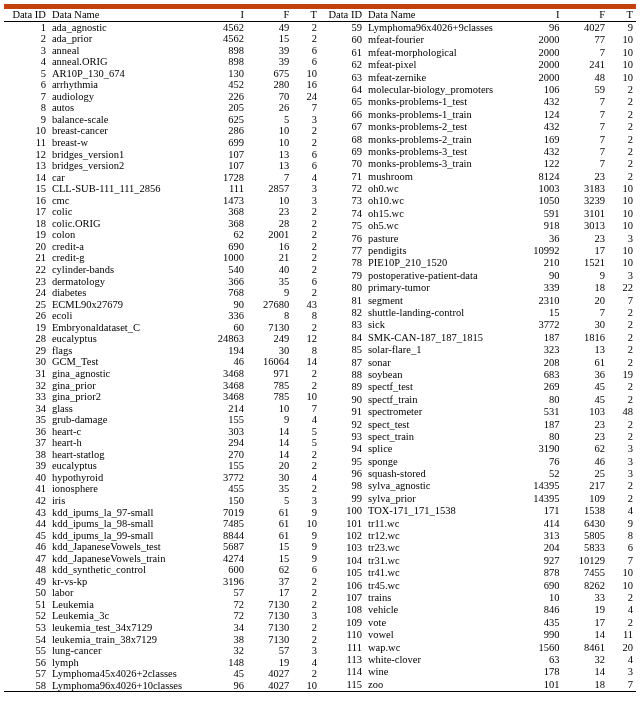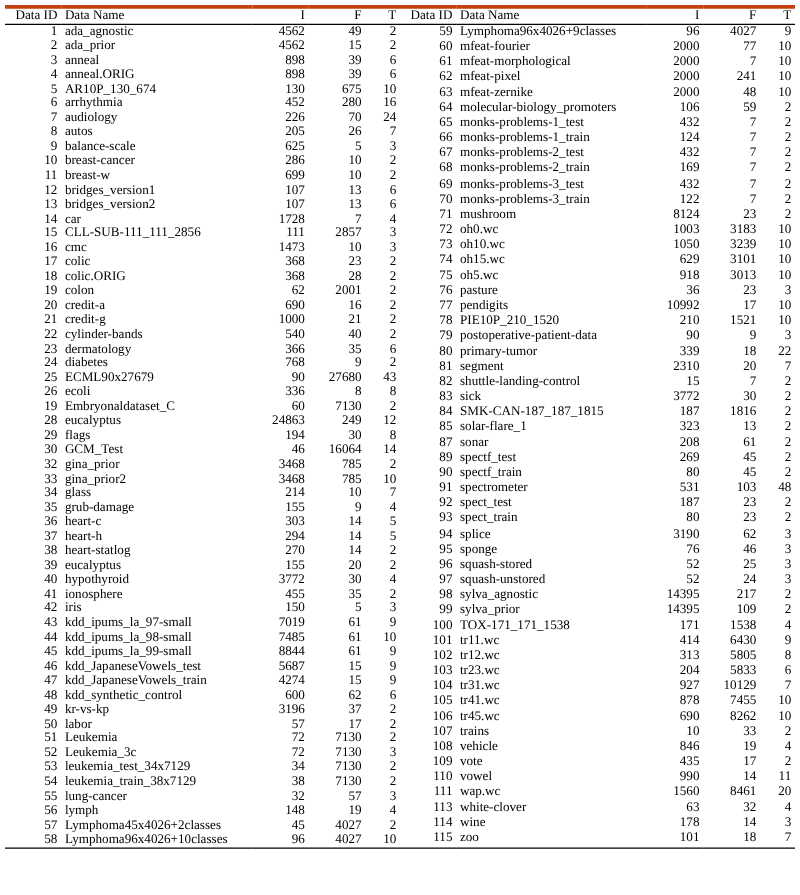--- a/index.html
+++ b/index.html
@@ -29,21 +29,21 @@
   th {
     font-weight: normal;
     text-align: right;
   }
   th.hdr-id, td.col-id { text-align: right; width: 40px; }
   th.hdr-name, td.col-name { text-align: left; width: 150px; }
   th.hdr-i, td.col-i { width: 42px; }
   th.hdr-f, td.col-f { width: 42px; }
   th.hdr-t, td.col-t { width: 24px; }
   thead tr {
-    border-top: 3px solid #c2410c;
+    border-top: 5px solid #c2410c;
     border-bottom: 1px solid #000;
   }
   tbody tr:last-child td {
     border-bottom: 1px solid #000;
     font-family: Liberation Serif, serif;
   }
 </style>
 </head>
 <body>
 
@@ -263,20 +263,27 @@
           <td class="col-t">8</td>
         </tr>
         <tr>
           <td class="col-id">30</td>
           <td class="col-name">GCM_Test</td>
           <td class="col-i">46</td>
           <td class="col-f">16064</td>
           <td class="col-t">14</td>
         </tr>
         <tr>
+          <td class="col-id">31</td>
+          <td class="col-name">gina_agnostic</td>
+          <td class="col-i">3468</td>
+          <td class="col-f">971</td>
+          <td class="col-t">2</td>
+        </tr>
+        <tr>
           <td class="col-id">32</td>
           <td class="col-name">gina_prior</td>
           <td class="col-i">3468</td>
           <td class="col-f">785</td>
           <td class="col-t">2</td>
         </tr>
         <tr>
           <td class="col-id">33</td>
           <td class="col-name">gina_prior2</td>
           <td class="col-i">3468</td>
@@ -572,21 +579,21 @@
         <tr>
           <td class="col-id">73</td>
           <td class="col-name">oh10.wc</td>
           <td class="col-i">1050</td>
           <td class="col-f">3239</td>
           <td class="col-t">10</td>
         </tr>
         <tr>
           <td class="col-id">74</td>
           <td class="col-name">oh15.wc</td>
-          <td class="col-i">629</td>
+          <td class="col-i">591</td>
           <td class="col-f">3101</td>
           <td class="col-t">10</td>
         </tr>
         <tr>
           <td class="col-id">75</td>
           <td class="col-name">oh5.wc</td>
           <td class="col-i">918</td>
           <td class="col-f">3013</td>
           <td class="col-t">10</td>
         </tr>
@@ -661,20 +668,27 @@
           <td class="col-t">2</td>
         </tr>
         <tr>
           <td class="col-id">87</td>
           <td class="col-name">sonar</td>
           <td class="col-i">208</td>
           <td class="col-f">61</td>
           <td class="col-t">2</td>
         </tr>
         <tr>
+          <td class="col-id">88</td>
+          <td class="col-name">soybean</td>
+          <td class="col-i">683</td>
+          <td class="col-f">36</td>
+          <td class="col-t">19</td>
+        </tr>
+        <tr>
           <td class="col-id">89</td>
           <td class="col-name">spectf_test</td>
           <td class="col-i">269</td>
           <td class="col-f">45</td>
           <td class="col-t">2</td>
         </tr>
         <tr>
           <td class="col-id">90</td>
           <td class="col-name">spectf_train</td>
           <td class="col-i">80</td>
@@ -717,27 +731,20 @@
           <td class="col-t">3</td>
         </tr>
         <tr>
           <td class="col-id">96</td>
           <td class="col-name">squash-stored</td>
           <td class="col-i">52</td>
           <td class="col-f">25</td>
           <td class="col-t">3</td>
         </tr>
         <tr>
-          <td class="col-id">97</td>
-          <td class="col-name">squash-unstored</td>
-          <td class="col-i">52</td>
-          <td class="col-f">24</td>
-          <td class="col-t">3</td>
-        </tr>
-        <tr>
           <td class="col-id">98</td>
           <td class="col-name">sylva_agnostic</td>
           <td class="col-i">14395</td>
           <td class="col-f">217</td>
           <td class="col-t">2</td>
         </tr>
         <tr>
           <td class="col-id">99</td>
           <td class="col-name">sylva_prior</td>
           <td class="col-i">14395</td>

